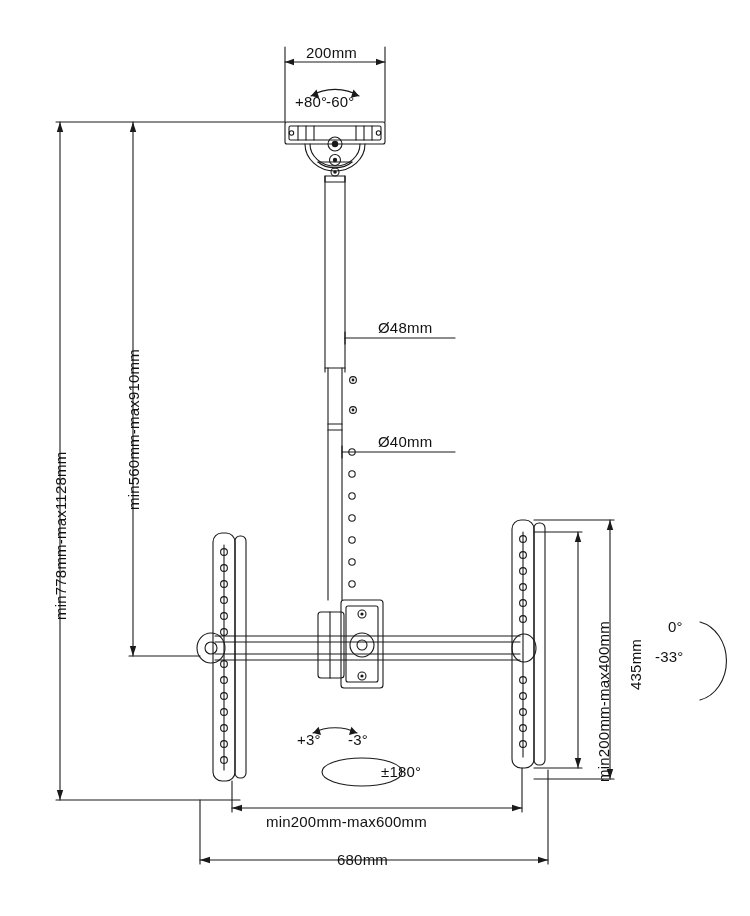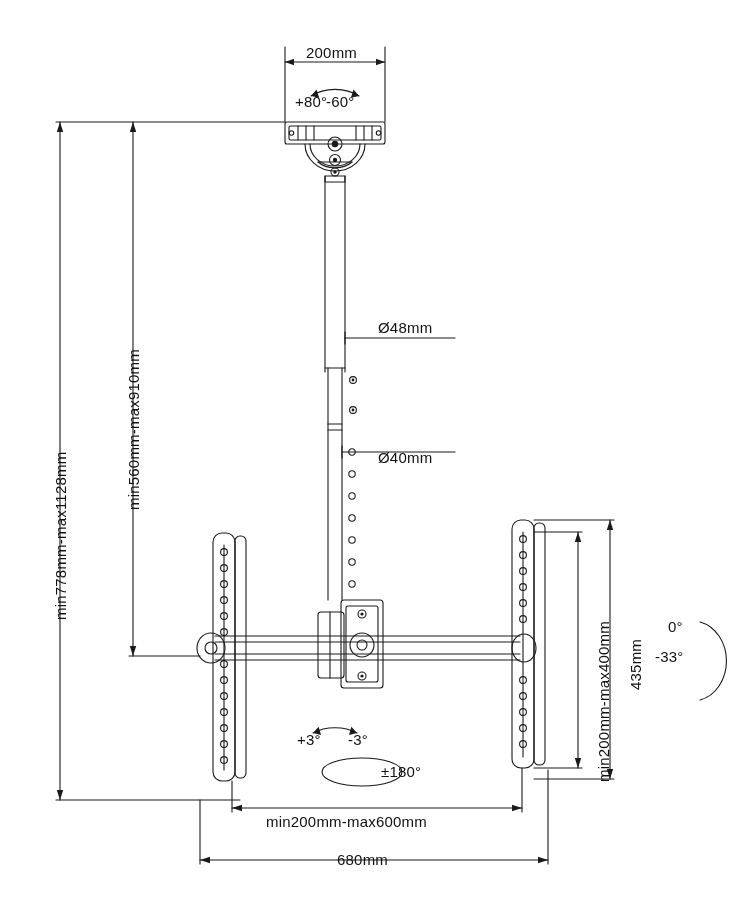--- a/index.html
+++ b/index.html
@@ -238,21 +238,21 @@
       </g>
 
     </g>
   </svg>
 
   <div class="lbl" style="left:306px; top:44px;">200mm</div>
   <div class="lbl" style="left:295px; top:93px;">+80°</div>
   <div class="lbl" style="left:326px; top:93px;">-60°</div>
 
   <div class="lbl" style="left:378px; top:319px;">Ø48mm</div>
-  <div class="lbl" style="left:378px; top:449px;">Ø40mm</div>
+  <div class="lbl" style="left:378px; top:433px;">Ø40mm</div>
 
   <div class="lbl rot" style="left:52px; top:620px;">min778mm-max1128mm</div>
   <div class="lbl rot" style="left:125px; top:510px;">min560mm-max910mm</div>
 
   <div class="lbl rot" style="left:627px; top:690px;">435mm</div>
   <div class="lbl rot" style="left:595px; top:782px;">min200mm-max400mm</div>
 
   <div class="lbl" style="left:297px; top:731px;">+3°</div>
   <div class="lbl" style="left:348px; top:731px;">-3°</div>
   <div class="lbl" style="left:333px; top:763px;margin-left:48px;">±180°</div>

